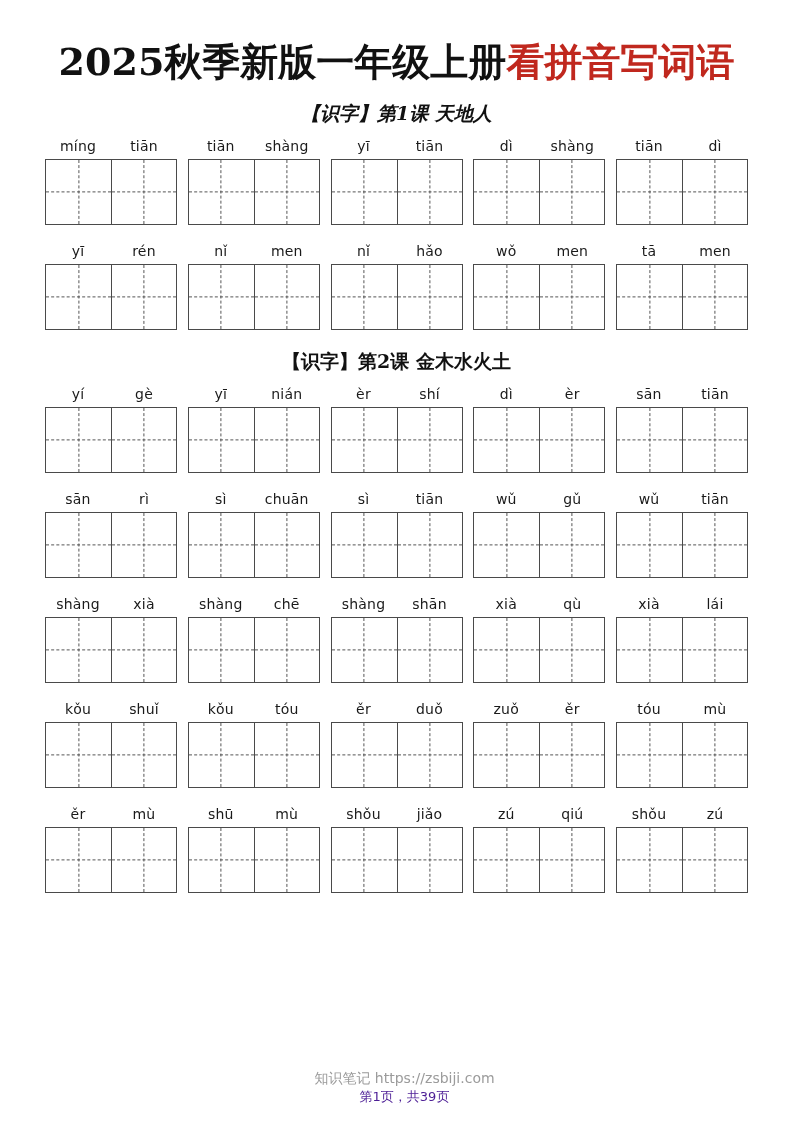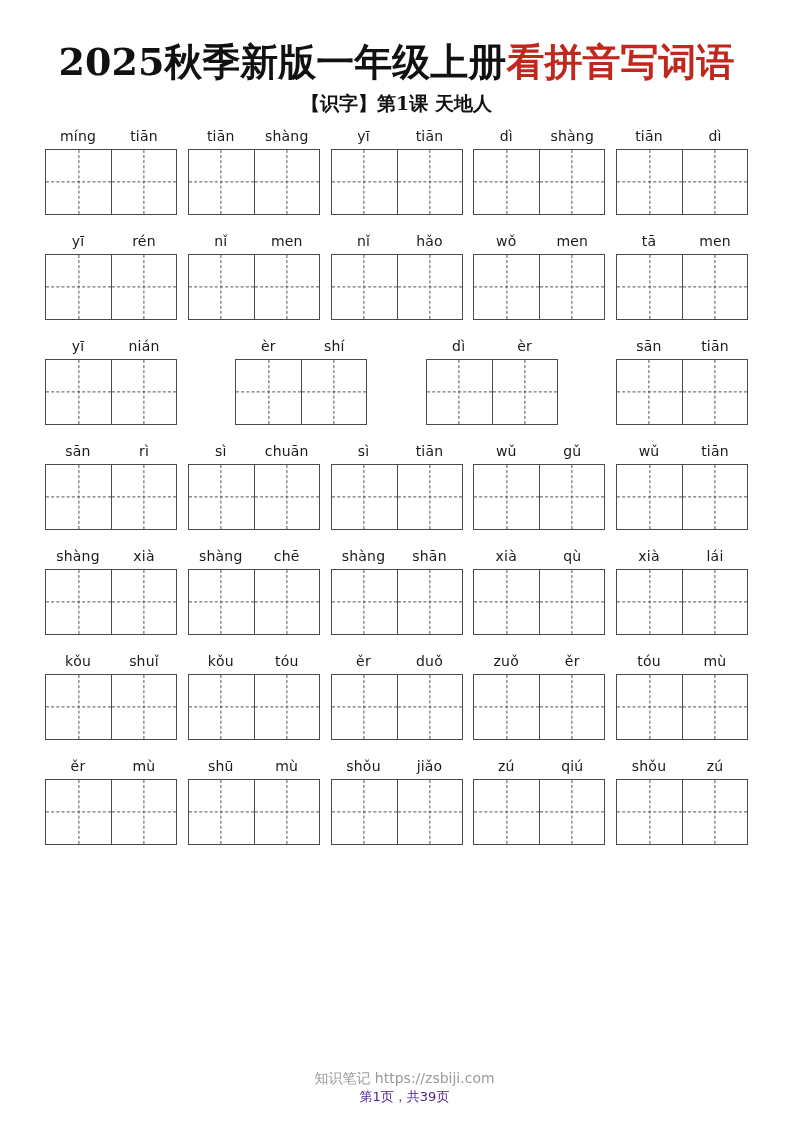--- a/index.html
+++ b/index.html
@@ -43,21 +43,21 @@
   .section-heading {
     text-align: center;
     font-family: "DejaVu Serif", "Liberation Serif", serif;
     font-size: 19px;
     font-weight: bold;
     color: #111111;
     line-height: 26px;
     margin: 0;
     white-space: nowrap;
   }
-  .sec1-heading { margin-top: 4px; margin-bottom: 12px; }
+  .sec1-heading { margin-top: 14px; margin-bottom: 12px; font-style: italic; }
   .sec-heading-gap { margin-top: 16px; margin-bottom: 12px; }
 
   
   .row {
     display: flex;
     justify-content: space-between;
     align-items: flex-end;
     margin-bottom: 18px;
     gap: 8px;
   }
@@ -255,22 +255,33 @@
         <span class="pinyin">tā</span>
         <span class="pinyin">men</span>
       </div>
       <div class="grid-pair">
         <div class="cell"></div>
         <div class="cell"></div>
       </div>
     </div>
   </div>
 
-
-  <div class="row">
+  <div class="section-heading sec-heading-gap">【识字】第2课  金木水火土</div>
+
+  <div class="row">
+    <div class="word-unit">
+      <div class="pinyin-pair">
+        <span class="pinyin">yí</span>
+        <span class="pinyin">gè</span>
+      </div>
+      <div class="grid-pair">
+        <div class="cell"></div>
+        <div class="cell"></div>
+      </div>
+    </div>
     <div class="word-unit">
       <div class="pinyin-pair">
         <span class="pinyin">yī</span>
         <span class="pinyin">nián</span>
       </div>
       <div class="grid-pair">
         <div class="cell"></div>
         <div class="cell"></div>
       </div>
     </div>

